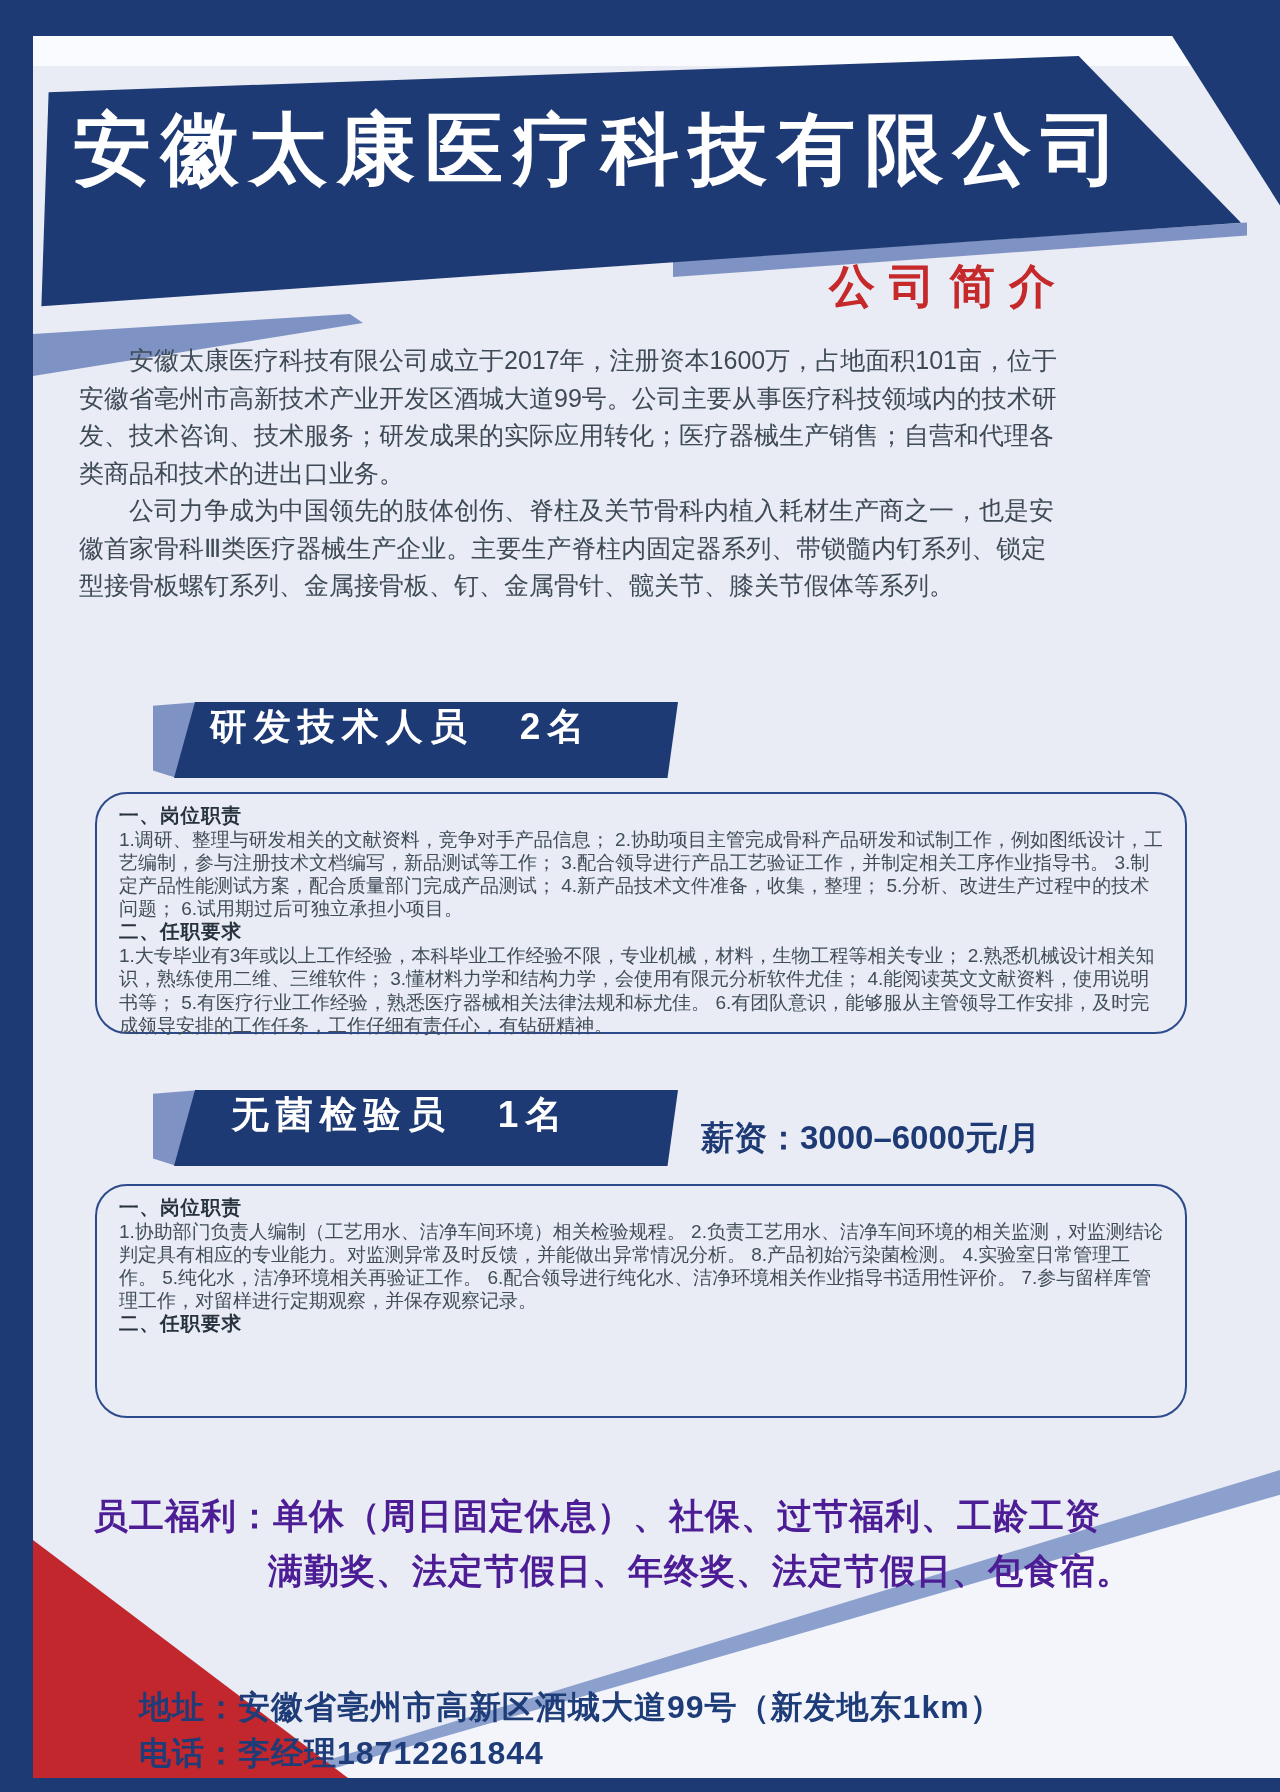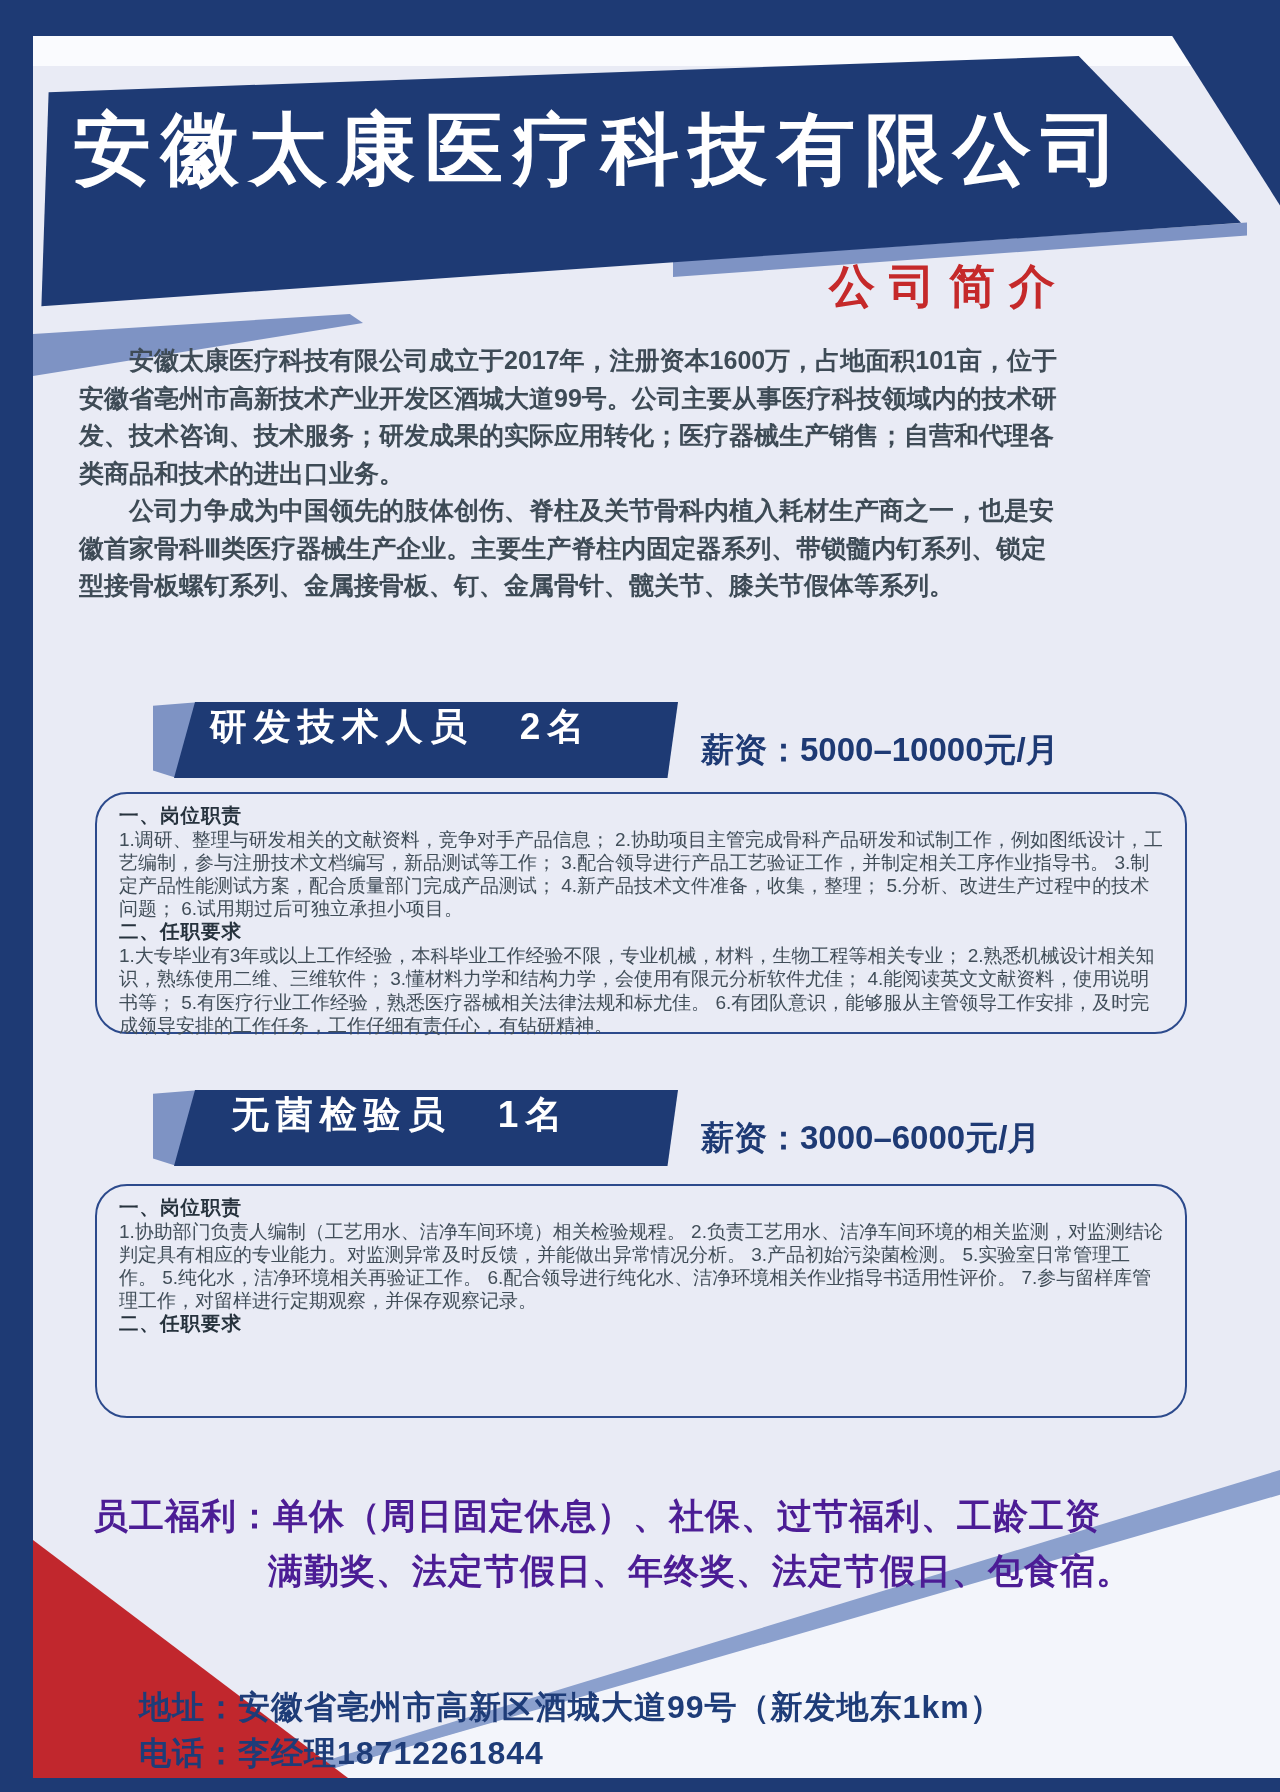--- a/index.html
+++ b/index.html
@@ -17,21 +17,21 @@
         clip-path:polygon(0.8% 13%,86.5% 0%,100% 60%,0.2% 90%);}
   .hdr-corner{position:absolute;right:0;top:0;width:180px;height:215px;background:#1e3a74;
         clip-path:polygon(24% 0,100% 0,100% 100%);}
   .company-title{position:absolute;left:0;right:140px;top:62px;text-align:center;font-size:78px;
         font-weight:bold;color:#ffffff;letter-spacing:10px;white-space:nowrap;z-index:4;}
   .section-title{position:absolute;top:220px;right:240px;font-size:46px;font-weight:600;color:#c5292a;
         letter-spacing:14px;white-space:nowrap;z-index:4;}
 
   
   .intro{position:absolute;left:46px;top:306px;width:988px;font-size:25px;line-height:1.5;
-        color:#3e4b56;font-weight:700;z-index:4;}
+        color:#3e4b56;font-weight:400;z-index:4;}
   .intro p{margin:0;text-indent:2em;}
 
   
   .job-banner{position:absolute;left:120px;width:525px;height:76px;z-index:4;}
   .jb1{top:666px;} .jb2{top:1054px;}
   .jb-accent{position:absolute;inset:0;background:#7e93c4;clip-path:polygon(0 5%,9% 0,4.5% 100%,0 90%);}
   .jb-main{position:absolute;inset:0;background:#1e3a74;clip-path:polygon(8% 0,100% 0,98% 100%,4% 100%);}
   .jb-text{position:absolute;inset:0;display:flex;align-items:flex-start;justify-content:center;
         padding-right:30px;gap:46px;color:#ffffff;font-weight:bold;font-size:37px;letter-spacing:7px;
         white-space:nowrap;}
@@ -83,44 +83,41 @@
     </div>
 
     <div class="job-banner jb1">
       <div class="jb-accent"></div>
       <div class="jb-main"></div>
       <div class="jb-text">
         <span>研发技术人员</span>
         <span>2名</span>
       </div>
     </div>
-    <div class="salary sal1">
-      <span>薪资：</span><span>5000–10000元/月</span>
-    </div>
     <div class="job-box box1">
       <h4>一、岗位职责</h4>
       <p>1.调研、整理与研发相关的文献资料，竞争对手产品信息； 2.协助项目主管完成骨科产品研发和试制工作，例如图纸设计，工艺编制，参与注册技术文档编写，新品测试等工作； 3.配合领导进行产品工艺验证工作，并制定相关工序作业指导书。 3.制定产品性能测试方案，配合质量部门完成产品测试； 4.新产品技术文件准备，收集，整理； 5.分析、改进生产过程中的技术问题； 6.试用期过后可独立承担小项目。</p>
       <h4>二、任职要求</h4>
       <p>1.大专毕业有3年或以上工作经验，本科毕业工作经验不限，专业机械，材料，生物工程等相关专业； 2.熟悉机械设计相关知识，熟练使用二维、三维软件； 3.懂材料力学和结构力学，会使用有限元分析软件尤佳； 4.能阅读英文文献资料，使用说明书等； 5.有医疗行业工作经验，熟悉医疗器械相关法律法规和标尤佳。 6.有团队意识，能够服从主管领导工作安排，及时完成领导安排的工作任务，工作仔细有责任心，有钻研精神。</p>
     </div>
 
     <div class="job-banner jb2">
       <div class="jb-accent"></div>
       <div class="jb-main"></div>
       <div class="jb-text">
         <span>无菌检验员</span>
         <span>1名</span>
       </div>
     </div>
     <div class="salary sal2">
       <span>薪资：</span><span>3000–6000元/月</span>
     </div>
     <div class="job-box box2">
       <h4>一、岗位职责</h4>
-      <p>1.协助部门负责人编制（工艺用水、洁净车间环境）相关检验规程。 2.负责工艺用水、洁净车间环境的相关监测，对监测结论判定具有相应的专业能力。对监测异常及时反馈，并能做出异常情况分析。 3.产品初始污染菌检测。 5.实验室日常管理工作。 5.纯化水，洁净环境相关再验证工作。 6.配合领导进行纯化水、洁净环境相关作业指导书适用性评价。 7.参与留样库管理工作，对留样进行定期观察，并保存观察记录。</p>
+      <p>1.协助部门负责人编制（工艺用水、洁净车间环境）相关检验规程。 2.负责工艺用水、洁净车间环境的相关监测，对监测结论判定具有相应的专业能力。对监测异常及时反馈，并能做出异常情况分析。 8.产品初始污染菌检测。 4.实验室日常管理工作。 5.纯化水，洁净环境相关再验证工作。 6.配合领导进行纯化水、洁净环境相关作业指导书适用性评价。 7.参与留样库管理工作，对留样进行定期观察，并保存观察记录。</p>
       <h4>二、任职要求</h4>
     </div>
 
     <div class="bottom-blue-line"></div>
     <div class="bottom-light"></div>
     <div class="red-tri"></div>
 
     <div class="benefits">
       <div><span>员工福利：</span><span>单休（周日固定休息）、社保、过节福利、工龄工资</span></div>
       <div class="b2">满勤奖、法定节假日、年终奖、法定节假日、包食宿。</div>

